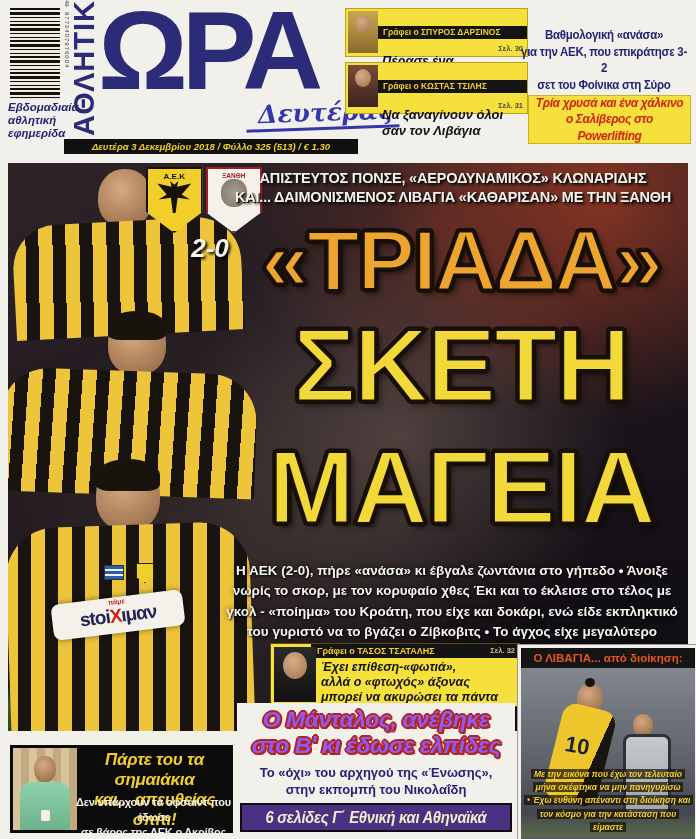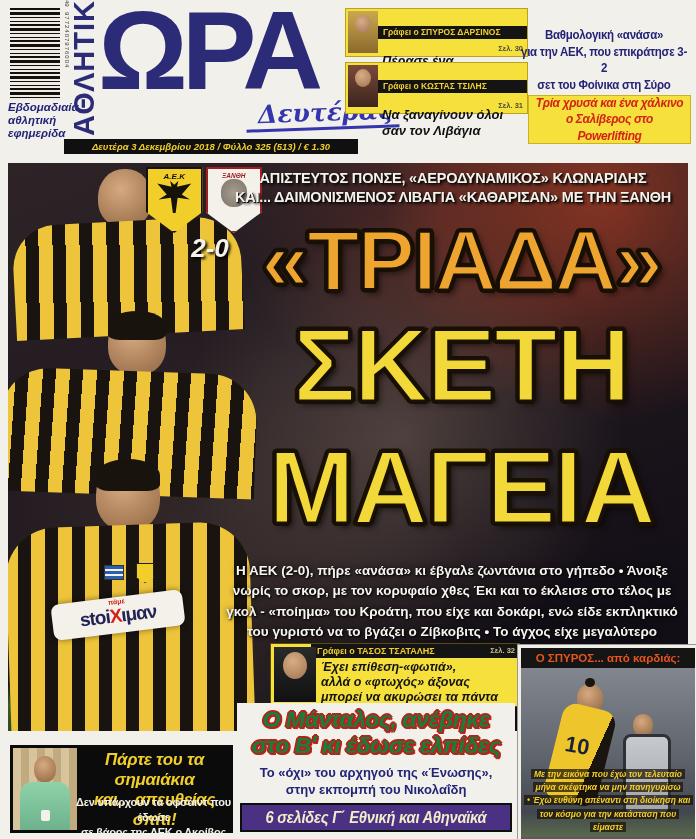--- a/index.html
+++ b/index.html
@@ -133,21 +133,21 @@
   .ref-head{position:absolute;left:21px;top:8px;width:22px;height:26px;}
   .ref-badge{position:absolute;left:28px;top:62px;width:9px;height:11px;background:#f4f1ea;border-radius:2px;}
   .ref-head-line{position:absolute;left:68px;top:5px;right:2px;color:#f2ce2b;font-size:17px;
     font-weight:900;font-style:italic;text-align:center;line-height:1.18;letter-spacing:-.3px;}
   .ref-sub{position:absolute;left:66px;top:50px;right:2px;color:#f2efe8;font-size:11px;
     font-weight:bold;text-align:center;line-height:1.35;letter-spacing:-.2px;}
 
   
   .mant{left:237px;top:703px;width:278px;height:132px;background:#f2f0ea;}
   .mant-head{margin-top:3px;text-align:center;font-size:23px;font-weight:900;font-style:italic;
-    color:#15803d;line-height:1.15;letter-spacing:-.5px;
+    color:#8b5cf6;line-height:1.15;letter-spacing:-.5px;
     text-shadow:-2px 0 #b5231b,2px 0 #b5231b,0 -2px #b5231b,0 2px #b5231b,
                 -1px -1px #b5231b,1px -1px #b5231b,-1px 1px #b5231b,2px 2px #b5231b;}
   .mant-sub{margin-top:6px;text-align:center;font-size:13px;font-weight:900;color:#232377;line-height:1.3;}
   .mant-banner{position:absolute;left:3px;right:3px;top:100px;height:25px;background:#4a3184;
     border:2px solid #0e0e0e;color:#f1ecc9;font-size:16px;font-weight:900;font-style:italic;
     text-align:center;line-height:25px;letter-spacing:-.3px;}
 </style>
 </head>
 <body>
 
@@ -209,21 +209,21 @@
           <div class="hair"></div>
         </div>
       <div class="abs stripes" style="left:0;top:64px;width:244px;height:210px;border-radius:50px 50px 0 0;transform:rotate(-2deg);"></div>
       <div class="abs flag" style="left:96px;top:104px;width:18px;height:13px;"></div>
       <div class="abs mini-crest" style="left:128px;top:102px;width:16px;height:18px;"></div>
       <div class="sx-patch" style="left:44px;top:136px;width:132px;height:36px;">
         <span class="sx-small">πάμε</span><span class="sx-main"><span>stoi</span><span class="sx-x">X</span><span>ιμαν</span></span>
       </div>
     </div>
 
-    <div class="abs" style="left:138px;top:4px;width:116px;display:flex;gap:3px;font-style:italic;">
+    <div class="abs" style="left:138px;top:4px;width:116px;display:flex;gap:3px;">
       <div class="shield" style="background:#f2ce2b;border:2px solid #15120c;">
         <span class="bname" style="color:#15120c;">Α.Ε.Κ</span>
         <div class="eagle"></div>
       </div>
       <div class="shield" style="background:#f4f1ea;border:2px solid #a01c20;">
         <span class="bname" style="color:#a01c20;font-size:6.5px;">ΞΑΝΘΗ</span>
         <div class="blob"></div>
       </div>
     </div>
     <div class="abs score" style="left:144px;top:70px;width:116px;font-style:italic;">2-0</div>
@@ -240,21 +240,21 @@
       <div class="photo">
           <div class="head"></div>
         </div>
       <div class="title pre">Έχει επίθεση-«φωτιά»,
 αλλά ο «φτωχός» άξονας
 μπορεί να ακυρώσει τα πάντα</div>
     </div>
   </div>
 
   <div class="abs livaja">
-    <div class="bar">Ο ΣΠΥΡΟΣ... από καρδιάς:</div>
+    <div class="bar">Ο ΛΙΒΑΓΙΑ... από διοίκηση:</div>
     <div class="scene">
       <div class="lv-head head-skin">
           <div class="lv-bun"></div>
         </div>
       <div class="lv-torso">
         <span class="lv-num">10</span>
       </div>
       <div class="kid-head head-skin"></div>
       <div class="kid-vest"></div>
       <div class="lv-cap pre"><span>Με την εικόνα που έχω τον τελευταίο

